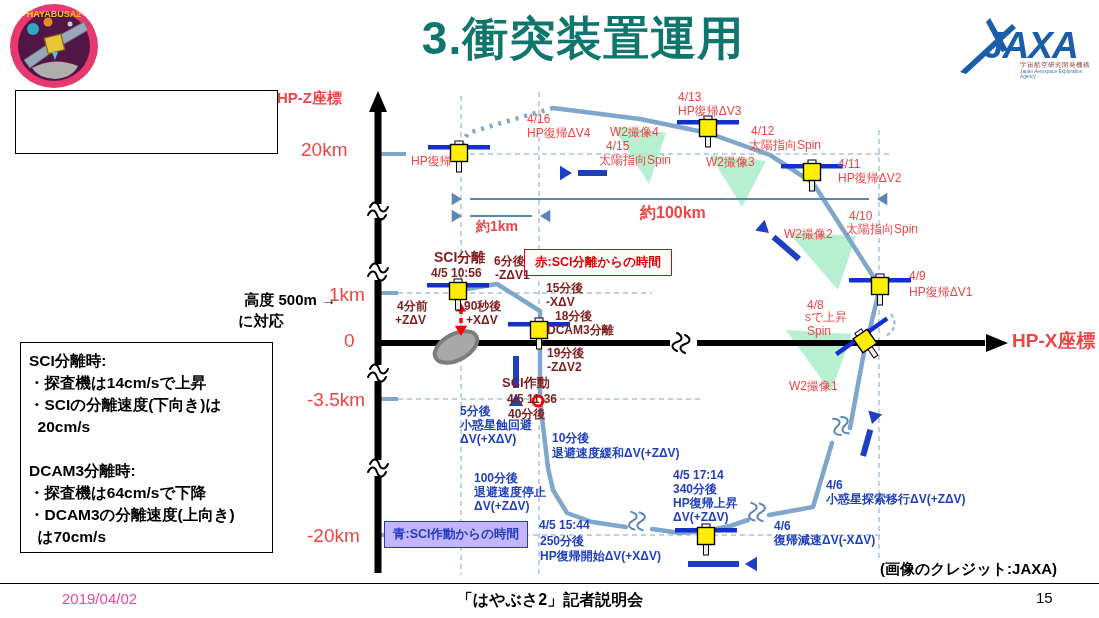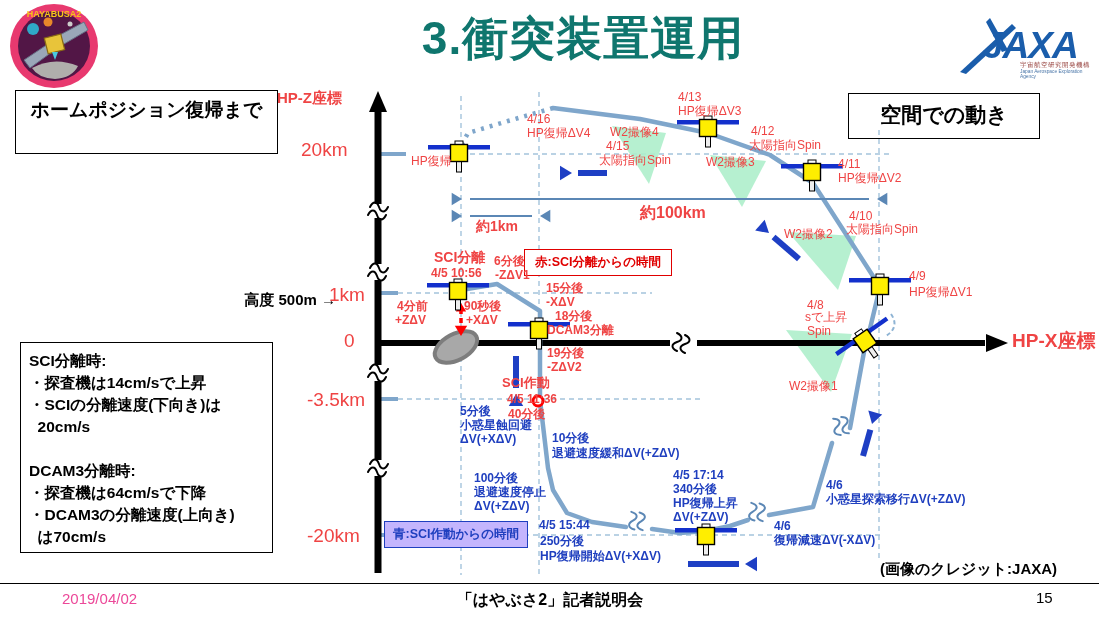--- a/index.html
+++ b/index.html
@@ -16,21 +16,21 @@
   #time-note{left:178px;top:556px;font-size:15px;font-weight:bold;color:#000;}
   #credit{left:880px;top:560px;font-size:15px;font-weight:bold;color:#000;}
   #legend-red{left:524px;top:249px;width:148px;height:27px;border:1.6px solid #e00000;color:#e00000;font-size:12.5px;font-weight:bold;text-align:center;line-height:24px;background:#fff;}
   #legend-blue{left:384px;top:521px;width:144px;height:27px;border:1.6px solid #1f3fbf;color:#1f3fbf;font-size:12.5px;font-weight:bold;text-align:center;line-height:24px;background:#c4b5fd;}
   #footer-line{left:0;top:583px;width:1099px;height:0;border-top:1.5px solid #000;}
   #footer-date{left:62px;top:590px;font-size:15px;color:#ec4899;}
   #footer-center{left:400px;top:590px;width:300px;text-align:center;font-size:16px;font-weight:bold;color:#000;}
   #footer-page{left:1036px;top:589px;font-size:15px;color:#000;}
   .dlabel{position:absolute;white-space:nowrap;line-height:1.12;}
   .dlabel.k{color:#ef4444;}
-  .dlabel.r{color:#ef4444;}
+  .dlabel.r{color:#7f1d1d;}
   .dlabel.b{color:#1f3fbf;}
   #diagram-svg{position:absolute;left:0;top:0;}
   #jaxa-sub1{left:1020px;top:61px;font-size:6.5px;color:#96403c;letter-spacing:.5px;}
   #jaxa-sub2{left:1020px;top:69px;font-size:4.8px;color:#4a76a8;}
 </style>
 </head>
 <body>
 
 <div id="slide">
 
@@ -52,36 +52,35 @@
 
   <svg class="abs" style="left:950px;top:10px" width="149" height="70">
     <text x="33" y="48" font-size="37" font-weight="bold" font-style="italic" fill="#1a5dab" letter-spacing="-1">JAXA</text>
     <path d="M 10 62 L 62 14 L 66 18 L 16 64 Z" fill="#1a5dab"></path>
     <path d="M 40 8 L 58 40 L 52 42 L 36 12 Z" fill="#1a5dab"></path>
   </svg>
   <div class="abs" id="jaxa-sub1">宇宙航空研究開発機構</div>
   <div class="abs" id="jaxa-sub2">Japan Aerospace Exploration Agency</div>
 
   <div class="abs notebox" id="left-note">
-    <div>ホームポジション復帰まで</div>
   </div>
-  <div class="abs notebox" id="right-note">空間での動き</div>
 
   <div class="abs" id="info-box">SCI分離時:
 ・探査機は14cm/sで上昇
 ・SCIの分離速度(下向き)は
   20cm/s
 
 DCAM3分離時:
 ・探査機は64cm/sで下降
 ・DCAM3の分離速度(上向き)
   は70cm/s</div>
 
   <div class="abs" id="altitude-note">
     <span>高度 500m →</span>
+    <div>に対応</div>
   </div>
 
   <svg id="diagram-svg" width="1099" height="618">
       <line x1="461" y1="96" x2="461" y2="575" stroke="#a4c4dc" stroke-width="1.4" stroke-dasharray="5 4"></line>
       <line x1="539" y1="92" x2="539" y2="575" stroke="#a4c4dc" stroke-width="1.4" stroke-dasharray="5 4"></line>
       <line x1="879" y1="130" x2="879" y2="558" stroke="#a4c4dc" stroke-width="1.4" stroke-dasharray="5 4"></line>
       <line x1="461" y1="154" x2="890" y2="154" stroke="#a4c4dc" stroke-width="1.4" stroke-dasharray="5 4"></line>
       <line x1="380" y1="293" x2="652" y2="293" stroke="#a4c4dc" stroke-width="1.4" stroke-dasharray="5 4"></line>
       <line x1="380" y1="399" x2="700" y2="399" stroke="#a4c4dc" stroke-width="1.4" stroke-dasharray="5 4"></line>
       <line x1="380" y1="535" x2="880" y2="535" stroke="#a4c4dc" stroke-width="1.4" stroke-dasharray="5 4"></line>

